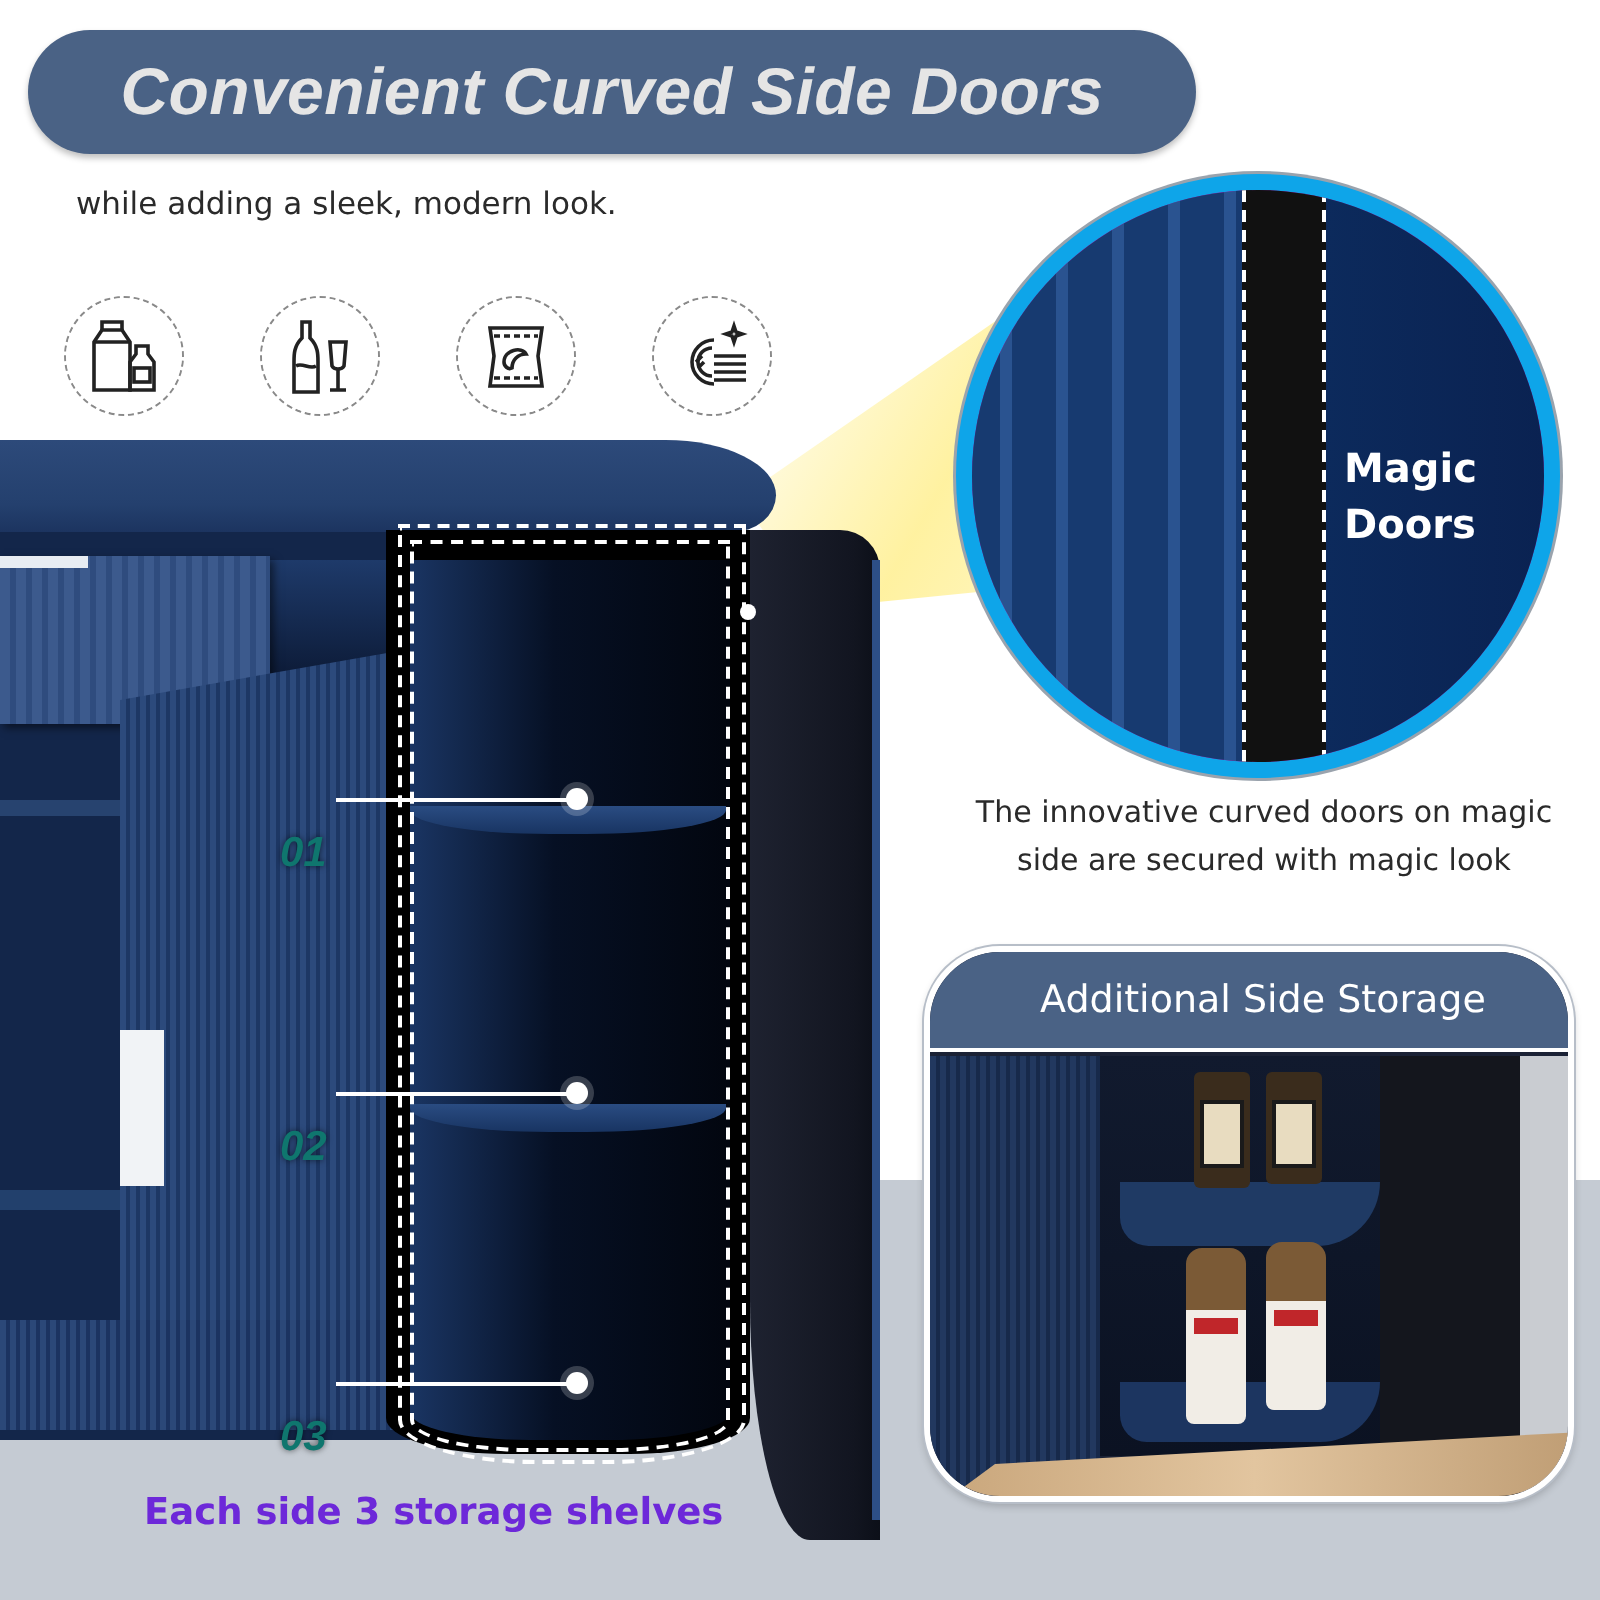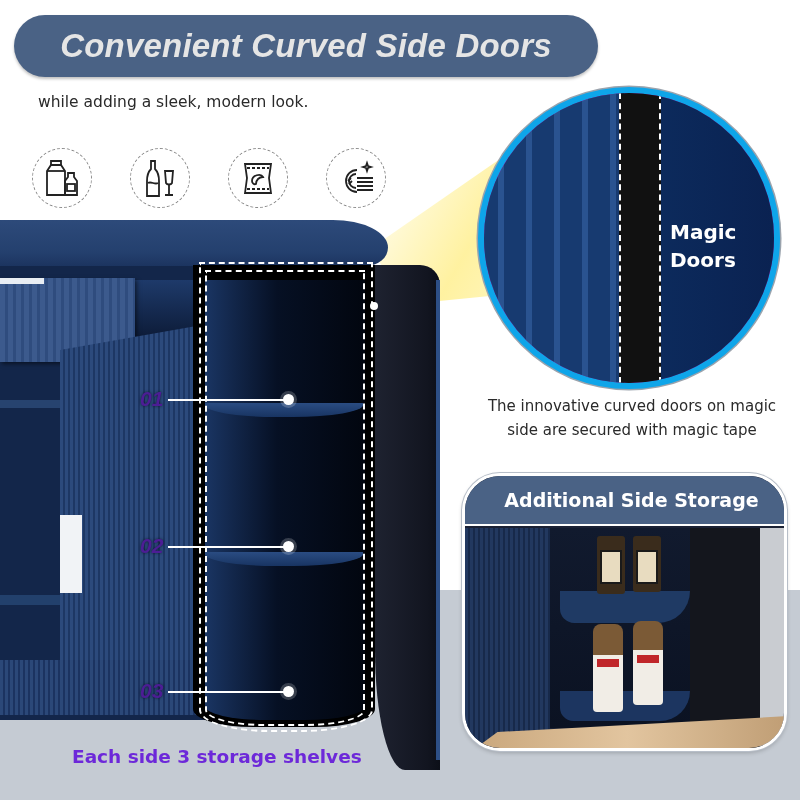--- a/index.html
+++ b/index.html
@@ -86,40 +86,41 @@
 
     .right-door {
       position: absolute; left: 375px; top: 45px; width: 65px; height: 505px;
       background: linear-gradient(90deg, #1e2230, #121520 80%, #0c0f18);
       border-radius: 0 20px 0 30px / 0 20px 0 120px;
     }
     .right-door-edge { position: absolute; left: 436px; top: 60px; width: 4px; height: 480px; background: #2d4f86; }
     .door-dot { position: absolute; left: 370px; top: 82px; width: 8px; height: 8px; border-radius: 50%; background: #fff; }
 
     .label-num {
-      position: absolute; color: #4c1d95; font-family: "Liberation Sans", sans-serif;
+      position: absolute; color: #0f766e; font-family: "Liberation Sans", sans-serif;
       font-weight: bold; font-style: italic; font-size: 21px;
       text-shadow: 0 0 3px rgba(0,0,0,0.6);
+      margin-top: 28px;
     }
     .label-line { position: absolute; height: 2px; background: #ffffff; }
     .label-dot {
       position: absolute; width: 11px; height: 11px; border-radius: 50%; background: #ffffff;
       box-shadow: 0 0 0 3px rgba(255,255,255,0.2);
     }
 
     .beam {
       position: absolute; left: 370px; top: 150px; width: 260px; height: 220px;
       background: linear-gradient(120deg, rgba(255,245,170,0.0) 0%, rgba(255,240,150,0.9) 40%, rgba(255,248,200,0.4) 90%);
       clip-path: polygon(0% 45%, 55% 0%, 100% 60%, 15% 70%);
     }
 
     
     .magnifier {
       position: absolute; left: 478px; top: 87px; width: 302px; height: 302px; border-radius: 50%;
-      border: 6px solid #0ea5e9; box-shadow: 0 0 0 1.5px #9aa3ad;
+      border: 8px solid #0ea5e9; box-shadow: 0 0 0 1.5px #9aa3ad;
       overflow: hidden;
       background: #a21caf;
     }
     .mag-fluted {
       position: absolute; left: 0; top: 0; width: 140px; height: 100%;
       background: repeating-linear-gradient(90deg, #173a70 0 14px, #2a5390 14px 20px, #173a70 20px 28px);
     }
     .mag-tape {
       position: absolute; left: 135px; top: 0; width: 42px; height: 100%;
       background: #111111;
@@ -144,21 +145,21 @@
       position: absolute; left: 462px; top: 473px; width: 325px; height: 278px;
       border: 3px solid #ffffff; border-radius: 38px; overflow: hidden;
       box-shadow: 0 0 0 1px #b7bec8, 0 2px 4px rgba(0,0,0,0.2);
       background: #1b2235;
     }
     .storage-head {
       position: absolute; left: 0; top: 0; width: 100%; height: 50px; background: #4a6285;
       display: flex; align-items: center; justify-content: center;
       border-bottom: 2px solid #ffffff;
     }
-    .storage-head span { color: #ffffff; font-weight: bold; font-size: 19px; margin-left: 14px; }
+    .storage-head span { color: #ffffff; font-weight: normal; font-size: 19px; margin-left: 14px; }
     .sc-fluted {
       position: absolute; left: 0; top: 52px; width: 85px; height: 230px;
       background: repeating-linear-gradient(90deg, #22385f 0 3px, #17294a 3px 5px);
     }
     .sc-cab { position: absolute; left: 85px; top: 52px; width: 140px; height: 200px; background: linear-gradient(180deg, #111a2e, #0b1222); }
     .sc-shelf1 { position: absolute; left: 95px; top: 115px; width: 130px; height: 32px; background: #1f3a64; border-radius: 0 0 90px 40px; }
     .sc-shelf2 { position: absolute; left: 95px; top: 215px; width: 130px; height: 30px; background: #1c3560; border-radius: 0 0 90px 40px; }
     .sc-door { position: absolute; left: 225px; top: 52px; width: 70px; height: 230px; background: #14161d; }
     .sc-wall { position: absolute; left: 295px; top: 52px; width: 30px; height: 230px; background: #c9ccd1; }
     .sc-floor {
@@ -273,21 +274,21 @@
   <div class="mag-tape"></div>
   <div class="mag-right"></div>
   <div class="mag-label">
     <div>Magic</div>
     <div>Doors</div>
   </div>
 </div>
 
 <div class="caption">
   <div>The innovative curved doors on magic</div>
-  <div>side are secured with magic tape</div>
+  <div>side are secured with magic look</div>
 </div>
 
 <div class="storage-card">
   <div class="sc-fluted"></div>
   <div class="sc-cab"></div>
   <div class="sc-shelf1"></div>
   <div class="sc-shelf2"></div>
   <div class="bottle dark" style="left:132px; top:60px; width:28px; height:58px;"></div>
   <div class="bottle dark" style="left:168px; top:60px; width:28px; height:56px;"></div>
   <div class="bottle light" style="left:128px; top:148px; width:30px; height:88px;"></div>

